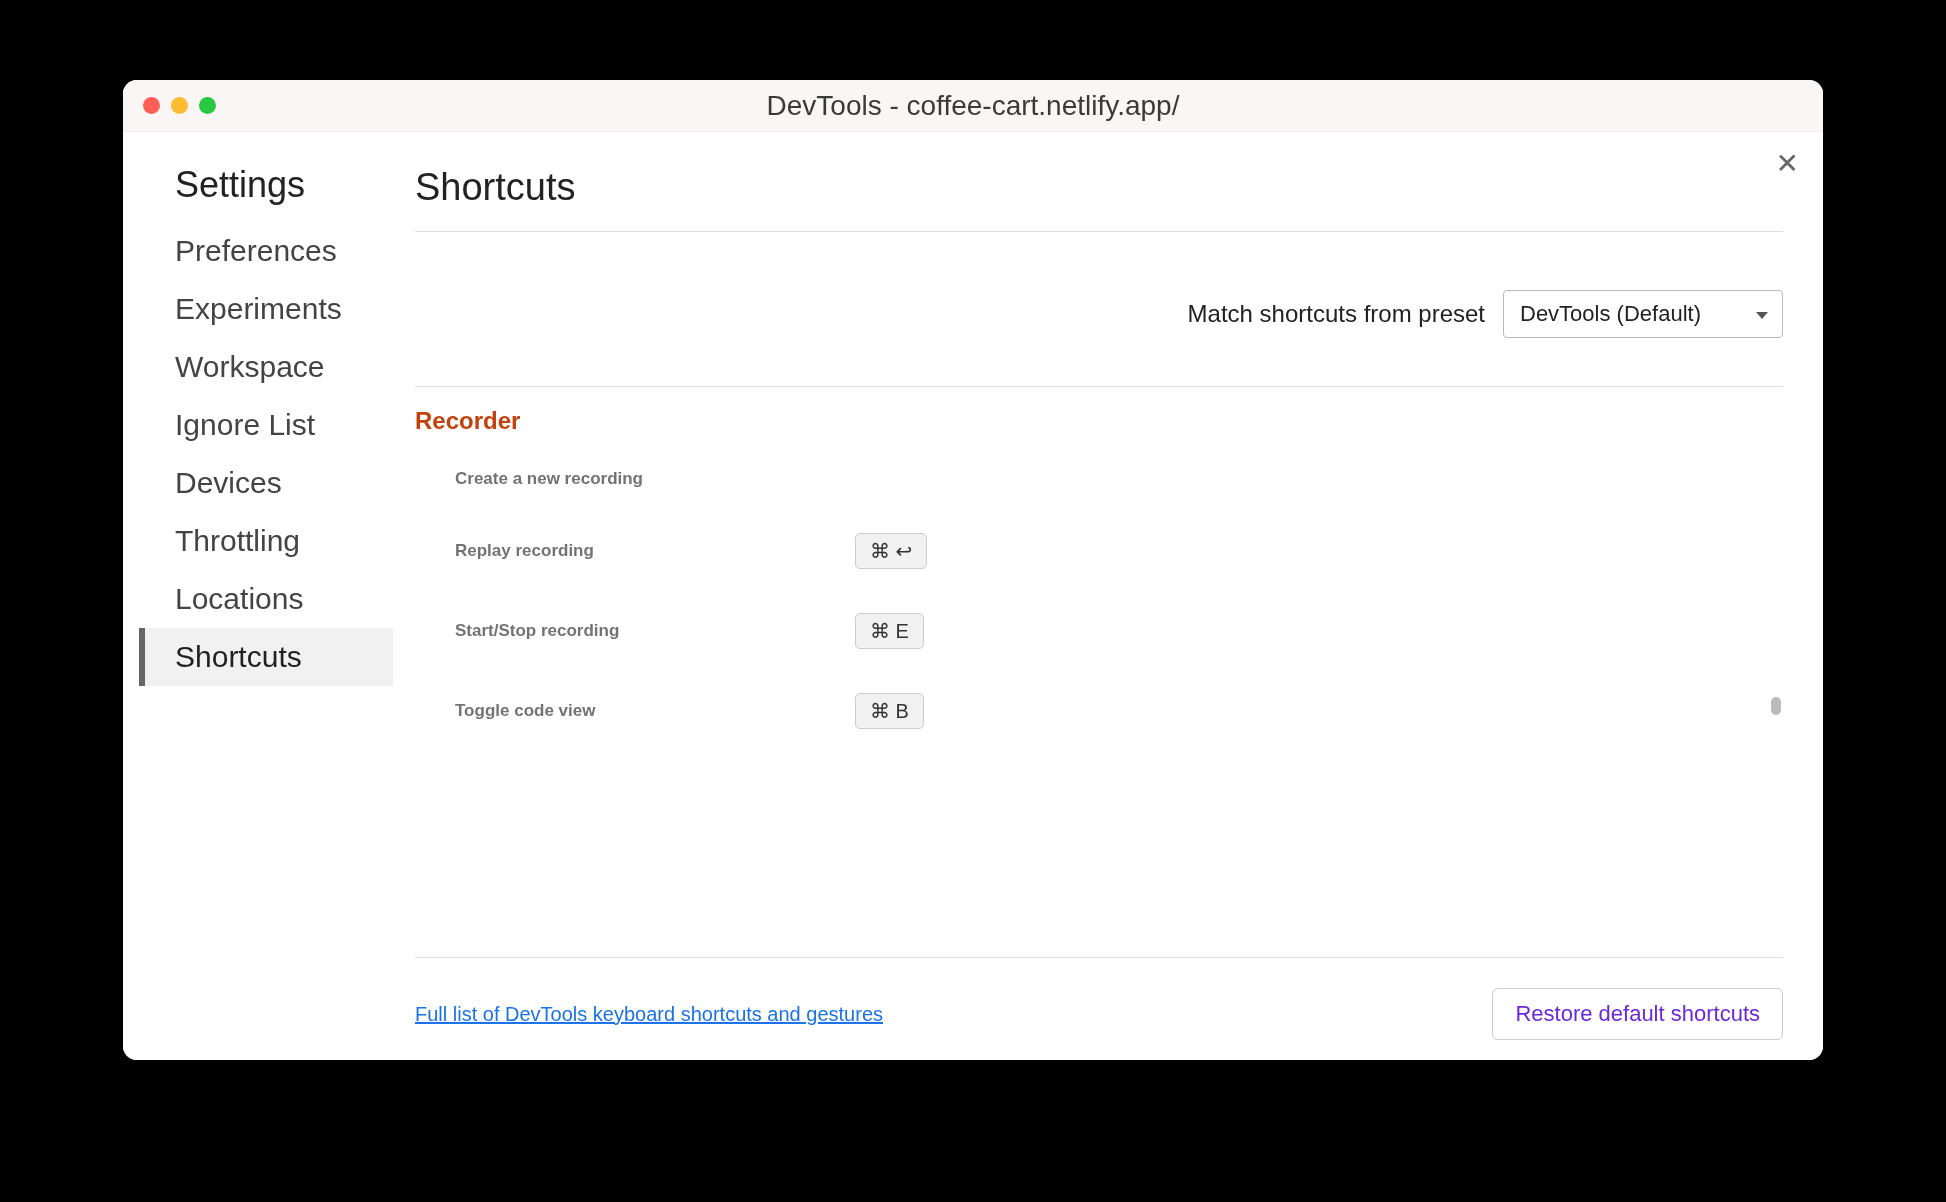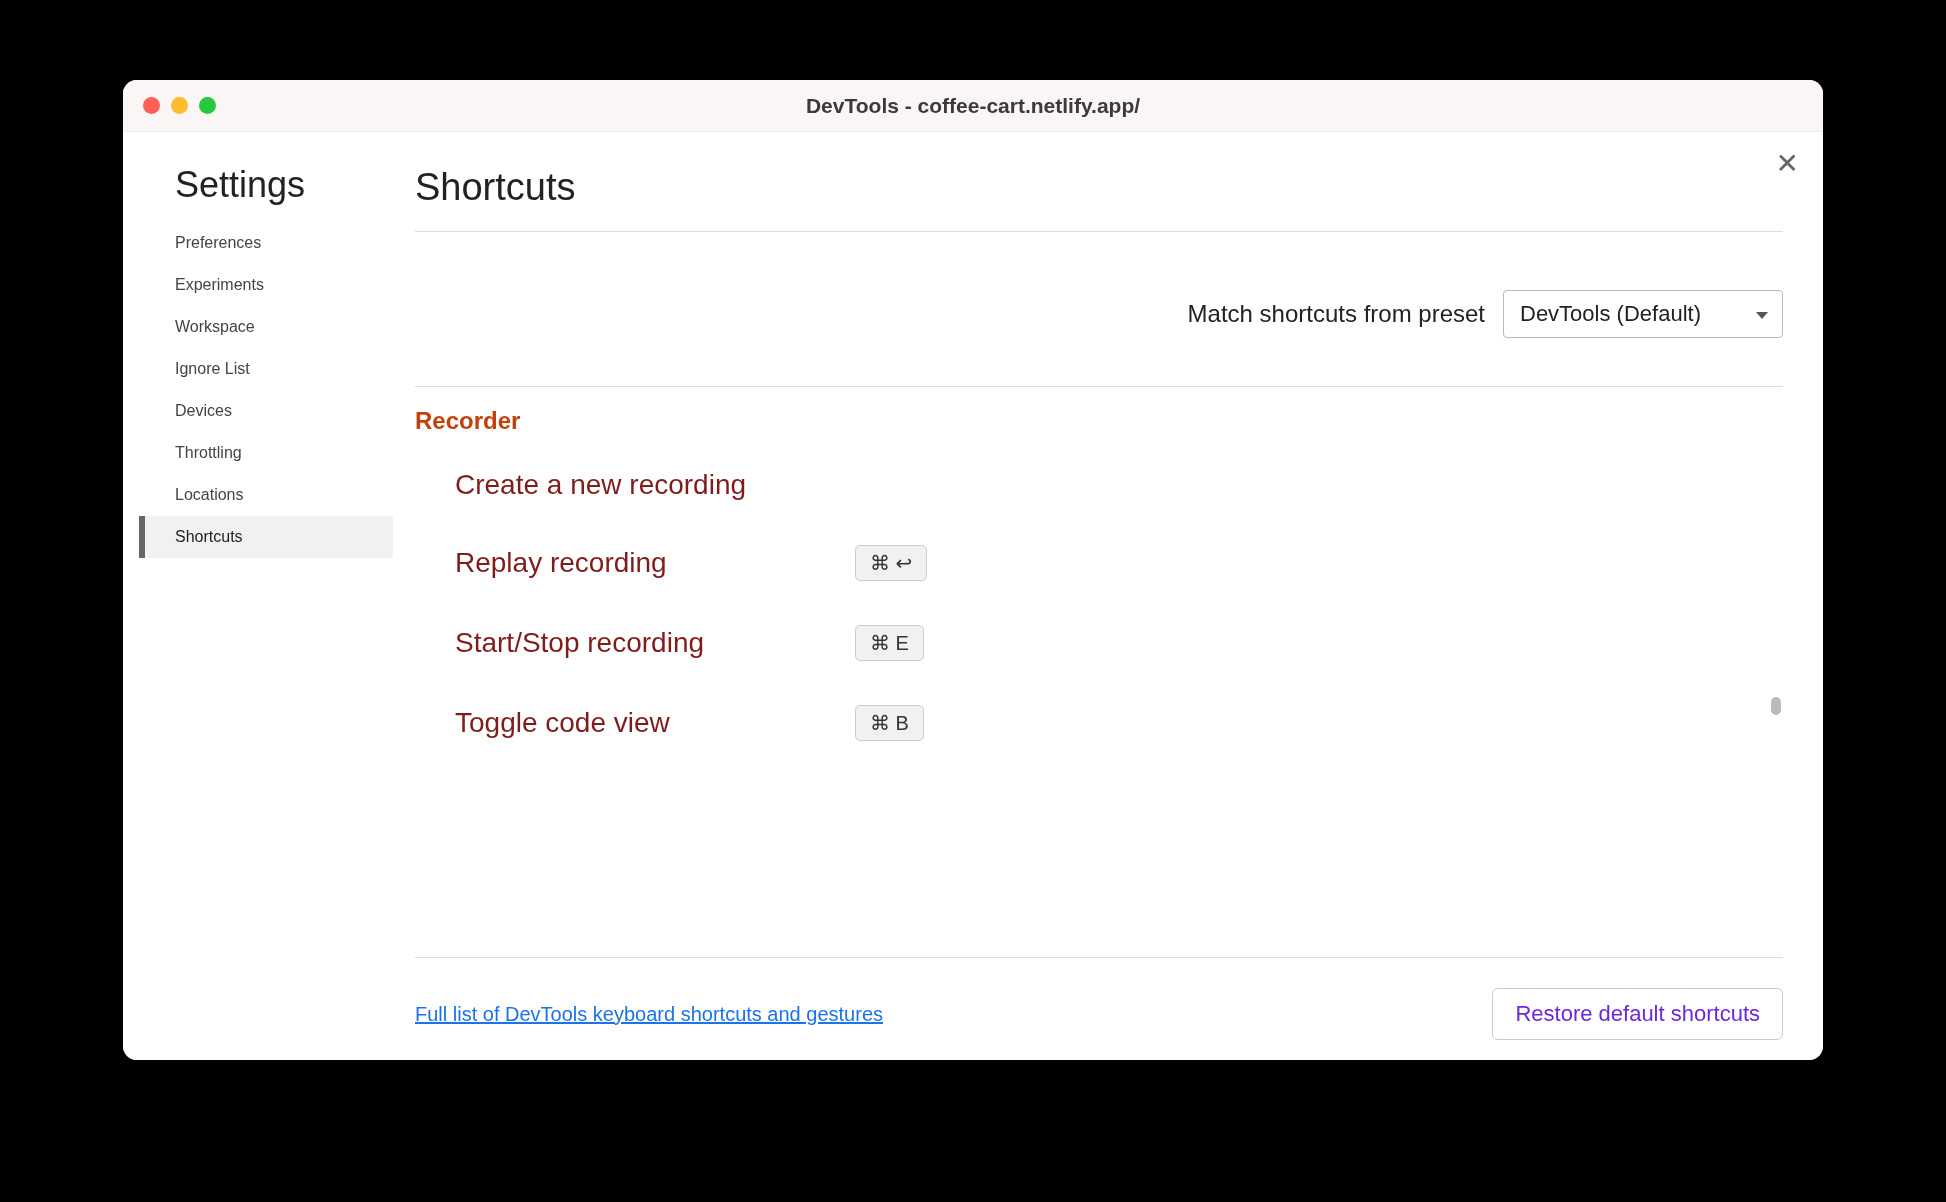--- a/index.html
+++ b/index.html
@@ -32,42 +32,42 @@
       position: relative;
       border-bottom: 1px solid #eee;
     }
     .traffic-lights { display: flex; gap: 11px; }
     .tl { width: 17px; height: 17px; border-radius: 50%; }
     .tl-close { background:#ff5f57; }
     .tl-min { background:#febc2e; }
     .tl-max { background:#28c840; }
     .title {
       position: absolute; left: 0; right: 0;
-      text-align:center; font-size: 21px; font-weight:700; color:#3a3a3a;
+      text-align:center; font-size: 28px; font-weight:400; color:#3a3a3a;
       pointer-events:none;
     }
     .app-body {
       flex:1; display:flex; position:relative; background:#fff;
     }
     .close-panel {
       position:absolute; top:18px; right:24px;
       font-size:28px; color:#666; cursor:pointer; font-weight:300;
       line-height:1;
     }
     .sidebar {
       width: 270px; padding: 32px 0 0 16px;
       display:flex; flex-direction:column;
     }
     .sidebar h1 {
       font-size:36px; font-weight:500; color:#222;
       padding: 0 0 16px 36px;
     }
     .nav-item {
       padding: 12px 0 12px 36px;
-      font-size:16px; color:#444;
+      font-size:30px; color:#444;
       cursor:pointer;
     }
     .nav-item.selected {
       background:#f1f1f1;
       border-left: 6px solid #666;
       padding-left: 30px;
       color:#222;
     }
     .main {
       flex:1; padding: 34px 40px 20px 22px;
@@ -105,21 +105,21 @@
     .section-title {
       font-size:24px; font-weight:700; color:#c2410c;
       padding: 20px 0 12px 0;
     }
     .shortcut-row {
       display:flex; align-items:center;
       padding: 22px 0 22px 40px;
     }
     .shortcut-label {
       width: 400px;
-      font-size:28px; color:#7f1d1d;
+      font-size:17px; color:#737373;font-weight:bold;
     }
     .key-chip {
       background:#f1f1f1;
       border:1px solid #ccc; border-radius:5px;
       padding: 5px 14px;
       font-size:20px; color:#333;
       display:inline-flex; align-items:center; gap:10px;
       font-family: inherit;
     }
     .scroll-thumb {

